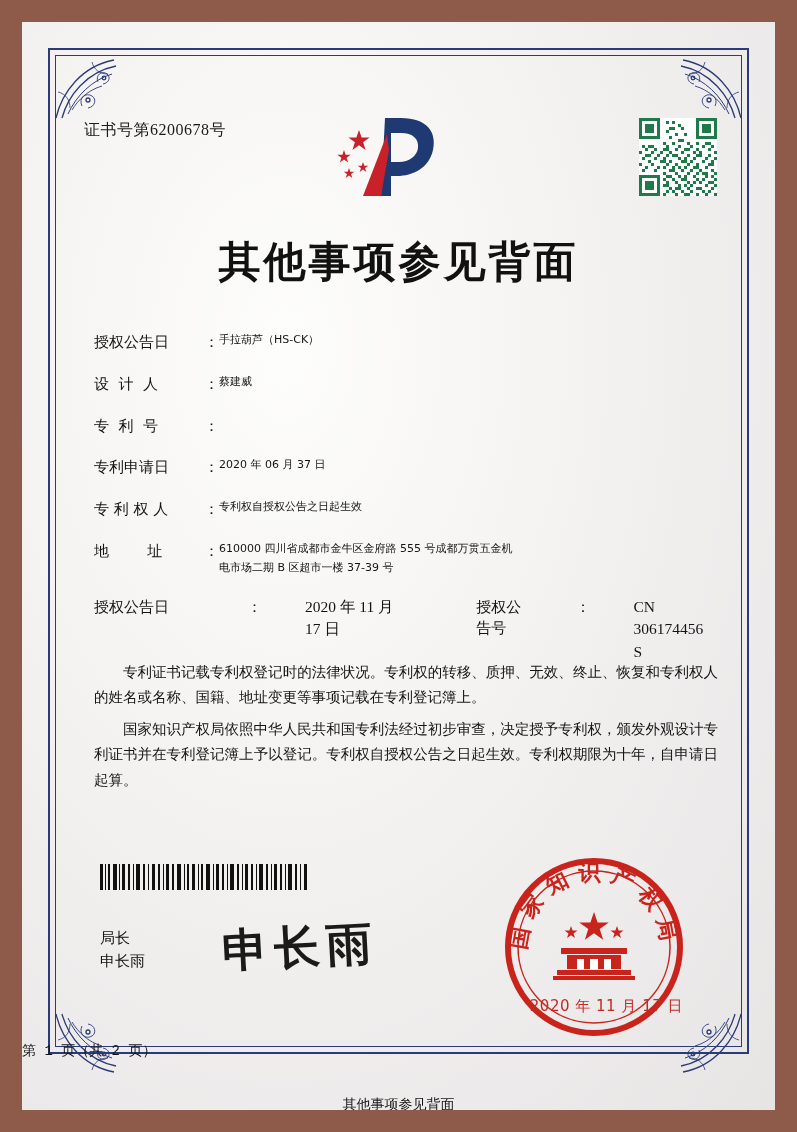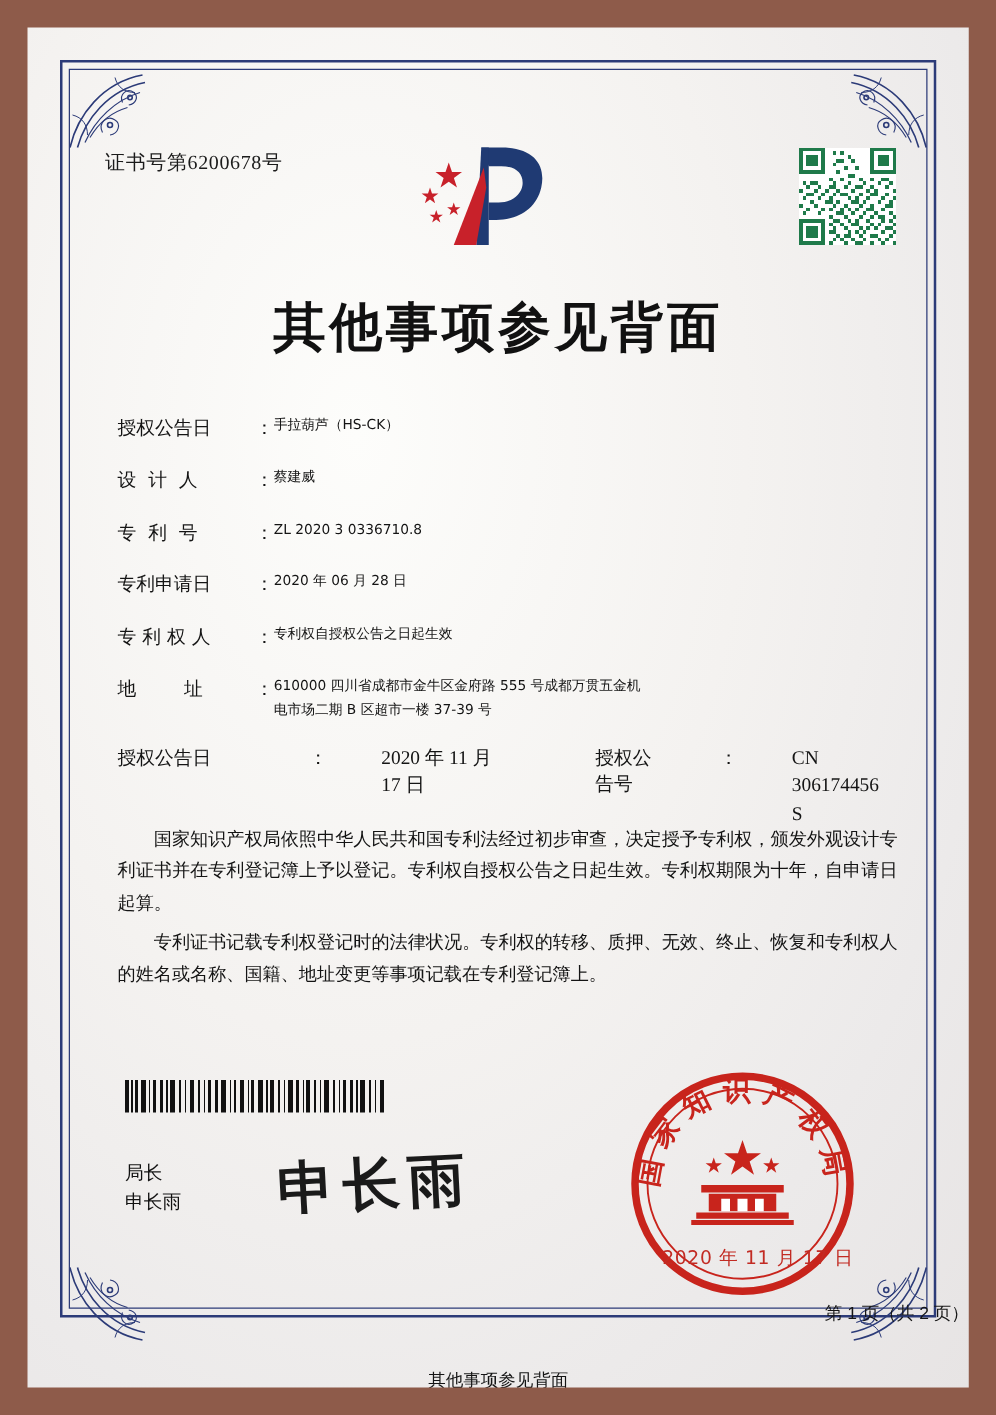--- a/index.html
+++ b/index.html
@@ -206,23 +206,23 @@
     font-size: 15px;
     color: #c22b23;
     font-family: "DejaVu Sans", sans-serif;
     letter-spacing: 0.5px;
   }
   .page-num {
     position: absolute;
     left: 0;
     bottom: 50px;
     width: 100%;
-    text-align: right;
+    text-align: left;
     font-size: 14px;
-    font-family: Liberation Sans, sans-serif;
+    font-family: Liberation Mono, monospace;
     color: #151515;
   }
   .footnote {
     position: absolute;
     left: 0;
     bottom: 18px;
     width: 100%;
     text-align: center;
     font-size: 14px;
     font-family: "DejaVu Sans", sans-serif;
@@ -484,27 +484,26 @@
 
       <div class="field-row">
         <span class="f-label">设  计  人</span>
         <span class="f-colon">：</span>
         <span class="f-value">蔡建威</span>
       </div>
 
       <div class="field-row">
         <span class="f-label">专  利  号</span>
         <span class="f-colon">：</span>
-        <span class="f-value">ZL 2020 3 0336710.8</span>
       </div>
 
       <div class="field-row">
         <span class="f-label">专利申请日</span>
         <span class="f-colon">：</span>
-        <span class="f-value">2020 年 06 月 28 日</span>
+        <span class="f-value">2020 年 06 月 37 日</span>
       </div>
 
       <div class="field-row">
         <span class="f-label">专 利 权 人</span>
         <span class="f-colon">：</span>
         <span class="f-value">专利权自授权公告之日起生效</span>
       </div>
 
       <div class="field-row">
         <span class="f-label">地        址</span>
@@ -520,22 +519,22 @@
         <span class="f-colon">：</span>
         <span>2020 年 11 月 17 日</span>
         <span class="pub-no-label">授权公告号</span>
         <span class="f-colon">：</span>
         <span>CN 306174456 S</span>
       </div>
 
     </div>
 
     <div class="paragraphs">
+      <p>专利证书记载专利权登记时的法律状况。专利权的转移、质押、无效、终止、恢复和专利权人的姓名或名称、国籍、地址变更等事项记载在专利登记簿上。</p>
       <p>国家知识产权局依照中华人民共和国专利法经过初步审查，决定授予专利权，颁发外观设计专利证书并在专利登记簿上予以登记。专利权自授权公告之日起生效。专利权期限为十年，自申请日起算。</p>
-      <p>专利证书记载专利权登记时的法律状况。专利权的转移、质押、无效、终止、恢复和专利权人的姓名或名称、国籍、地址变更等事项记载在专利登记簿上。</p>
     </div>
 
     <div class="barcode">
       <svg width="210" height="26" viewBox="0 0 210 26" shape-rendering="crispEdges">
         <rect width="210" height="26" fill="none"></rect>
         <g fill="#111">
           <rect x="0" y="0" width="3" height="26"></rect>
             <rect x="5" y="0" width="1" height="26"></rect>
           <rect x="8" y="0" width="2" height="26"></rect>
             <rect x="13" y="0" width="4" height="26"></rect>

